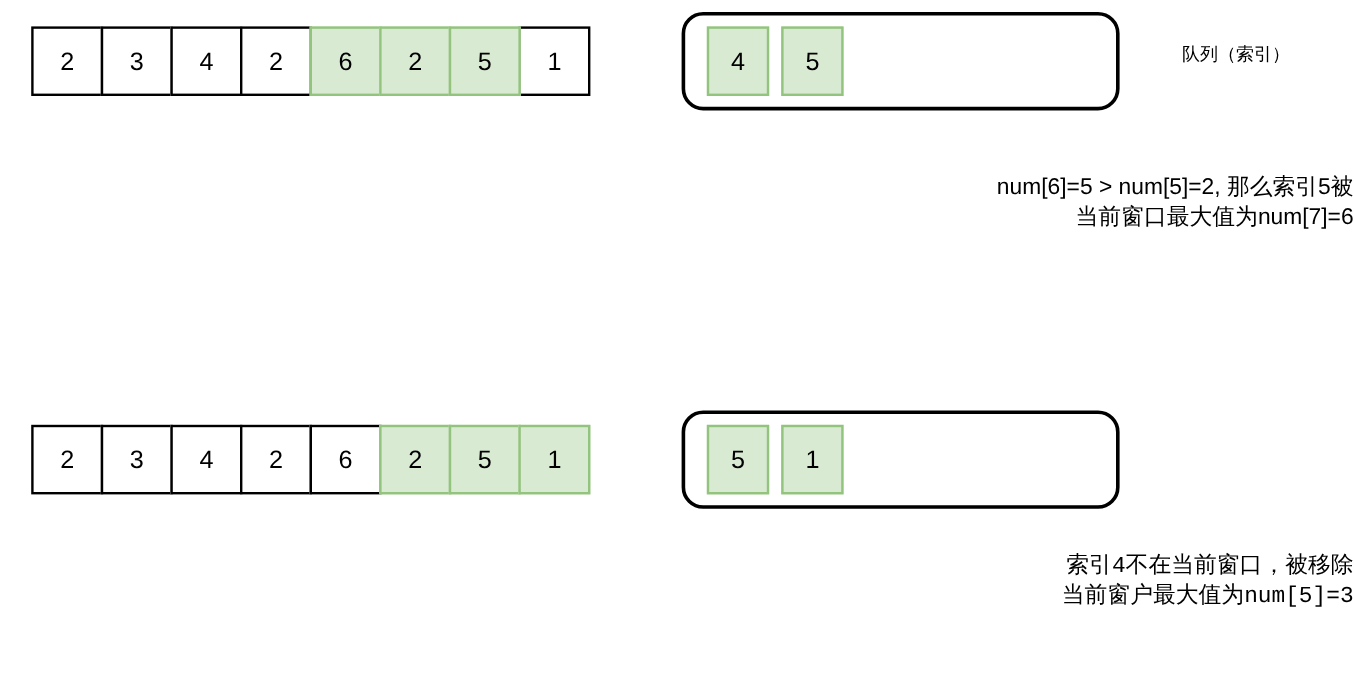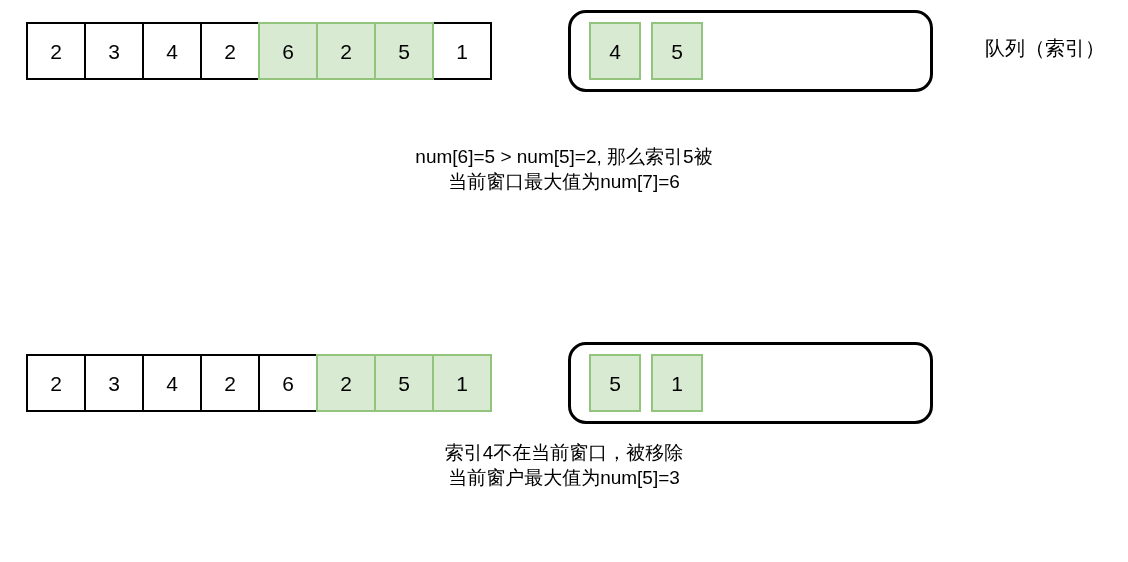--- a/index.html
+++ b/index.html
@@ -74,43 +74,43 @@
     font-size: 21px;
     line-height: 1;
     background: #d9ead3;
     border: 2px solid #93c47d;
     margin-right: 10px;
   }
 
   
   .side-label {
     position: absolute;
-    font-size: 20px;
+    font-size: 15px;
     line-height: 1;
     white-space: nowrap;
   }
   .caption {
     position: absolute;
     width: 1128px;
     left: 0;
-    text-align: center;
+    text-align: right;
     font-size: 19px;
     line-height: 1.32;
   }
   .caption div { white-space: nowrap; }
 
   
   #array-top   { left: 26px;  top: 22px; }
   #queue-top   { left: 568px; top: 10px; }
   #label-top   { left: 985px; top: 38px; }
   #caption-top { top: 144px; }
 
   #array-bottom   { left: 26px;  top: 354px; }
   #queue-bottom   { left: 568px; top: 342px; }
-  #caption-bottom { top: 440px; }
+  #caption-bottom { top: 460px; font-family: Liberation Mono, monospace; }
 </style>
 </head>
 <body>
 
 <div class="stage">
 
   <div class="array-row" id="array-top">
     <div class="cell">2</div>
     <div class="cell">3</div>
     <div class="cell">4</div>

